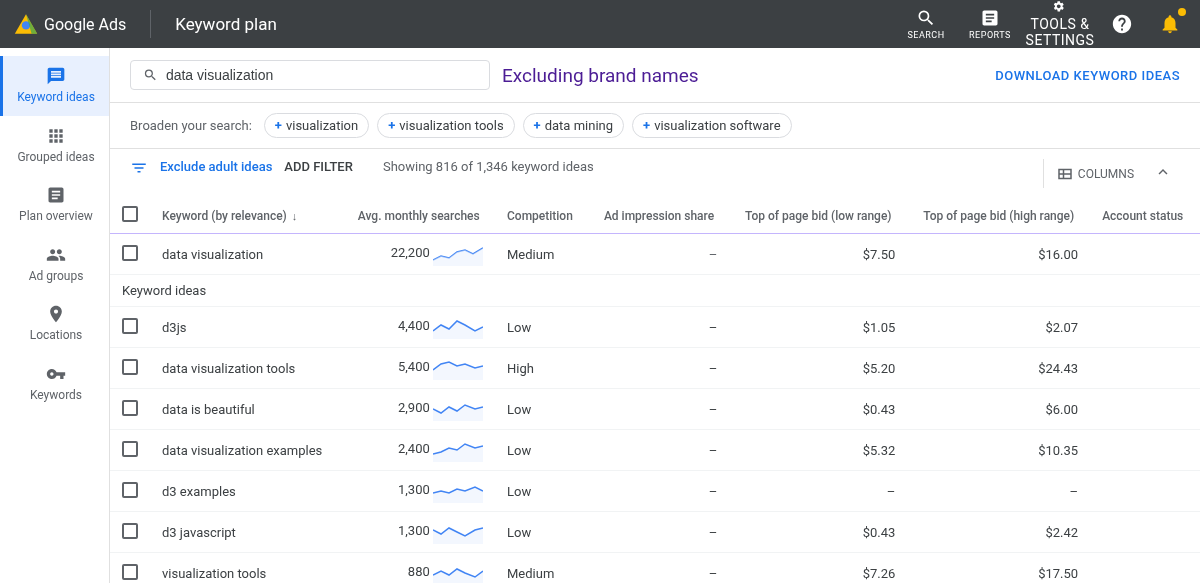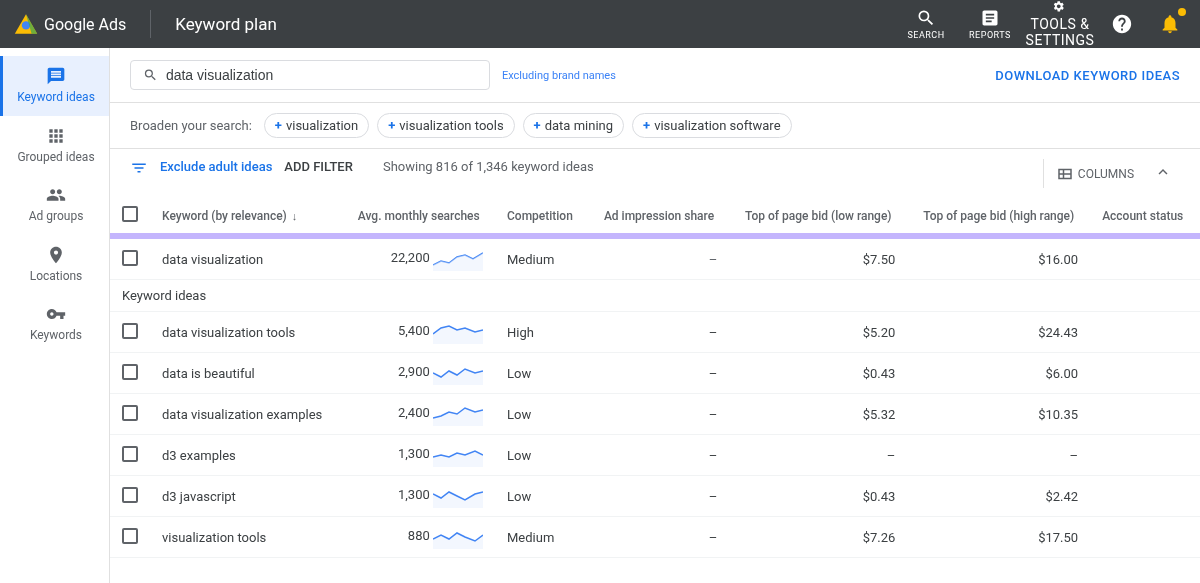--- a/index.html
+++ b/index.html
@@ -74,21 +74,21 @@
       border-bottom: 1px solid #e0e0e0;
       gap: 12px;
     }
     .search-input-wrap {
       display: flex; align-items: center;
       border: 1px solid #dadce0; border-radius: 4px;
       padding: 6px 12px; gap: 8px; flex: 0 0 360px;
     }
     .search-input-wrap svg { fill: #5f6368; width: 16px; height: 16px; }
     .search-input { border: none; outline: none; font-size: 14px; width: 100%; color: #3c4043; }
-    .excluding-label { font-size: 11px; color: #3b82f6; }
+    .excluding-label { font-size: 19px; color: #4c1d95; }
     .download-btn {
       margin-left: auto;
       color: #1a73e8; font-size: 13px; font-weight: 500;
       cursor: pointer; text-transform: uppercase; letter-spacing: 0.5px;
     }
 
     
     .broaden-bar {
       display: flex; align-items: center;
       padding: 10px 20px; gap: 8px;
@@ -122,21 +122,21 @@
       cursor: pointer; color: #5f6368; font-size: 12px;
       border-left: 1px solid #e0e0e0; padding-left: 12px;
     }
     .collapse-btn { cursor: pointer; color: #5f6368; padding: 4px 8px; }
 
     
     .keyword-table { width: 100%; border-collapse: collapse; }
     .keyword-table th {
       font-size: 12px; color: #5f6368; font-weight: 500;
       padding: 8px 12px; text-align: left;
-      border-bottom: 6px solid #c4b5fd;
+      border-bottom: 1px solid #c4b5fd;
       background: #fff;
       white-space: nowrap;
     }
     .keyword-table th.right { text-align: center; }
     .keyword-table td {
       font-size: 13px; color: #3c4043;
       padding: 8px 12px;
       border-bottom: 1px solid #f1f3f4;
       white-space: nowrap;
     }
@@ -212,20 +212,26 @@
       <svg viewBox="0 0 24 24">
           <path d="M20 2H4c-1.1 0-2 .9-2 2v18l4-4h14c1.1 0 2-.9 2-2V4c0-1.1-.9-2-2-2zm-2 12H6v-2h12v2zm0-3H6V9h12v2zm0-3H6V6h12v2z"></path>
         </svg>
       <span>Keyword ideas</span>
     </div>
     <div class="sidebar-item">
       <svg viewBox="0 0 24 24">
           <path d="M4 8h4V4H4v4zm6 12h4v-4h-4v4zm-6 0h4v-4H4v4zm0-6h4v-4H4v4zm6 0h4v-4h-4v4zm6-10v4h4V4h-4zm-6 4h4V4h-4v4zm6 6h4v-4h-4v4zm0 6h4v-4h-4v4z"></path>
         </svg>
       <span>Grouped ideas</span>
+    </div>
+    <div class="sidebar-item">
+      <svg viewBox="0 0 24 24">
+          <path d="M19 3H5c-1.1 0-2 .9-2 2v14c0 1.1.9 2 2 2h14c1.1 0 2-.9 2-2V5c0-1.1-.9-2-2-2zm-5 14H7v-2h7v2zm3-4H7v-2h10v2zm0-4H7V7h10v2z"></path>
+        </svg>
+      <span>Plan overview</span>
     </div>
     <div class="sidebar-item">
       <svg viewBox="0 0 24 24">
           <path d="M16 11c1.66 0 2.99-1.34 2.99-3S17.66 5 16 5c-1.66 0-3 1.34-3 3s1.34 3 3 3zm-8 0c1.66 0 2.99-1.34 2.99-3S9.66 5 8 5C6.34 5 5 6.34 5 8s1.34 3 3 3zm0 2c-2.33 0-7 1.17-7 3.5V19h14v-2.5c0-2.33-4.67-3.5-7-3.5zm8 0c-.29 0-.62.02-.97.05 1.16.84 1.97 1.97 1.97 3.45V19h6v-2.5c0-2.33-4.67-3.5-7-3.5z"></path>
         </svg>
       <span>Ad groups</span>
     </div>
     <div class="sidebar-item">
       <svg viewBox="0 0 24 24">
           <path d="M12 2C8.13 2 5 5.13 5 9c0 5.25 7 13 7 13s7-7.75 7-13c0-3.87-3.13-7-7-7zm0 9.5c-1.38 0-2.5-1.12-2.5-2.5s1.12-2.5 2.5-2.5 2.5 1.12 2.5 2.5-1.12 2.5-2.5 2.5z"></path>
@@ -327,20 +333,36 @@
           <td><span>Medium</span></td>
           <td class="right"><span class="dash">–</span></td>
           <td class="right"><span>$7.50</span></td>
           <td class="right"><span>$16.00</span></td>
           <td></td>
         </tr>
 
         <tr>
           <td colspan="8" class="section-header">Keyword ideas</td>
         </tr>
+      <tr>
+    <td class="checkbox-cell"><div class="checkbox"></div></td>
+    <td>d3js</td>
+    <td class="right">
+      4,400
+      <svg class="sparkline" width="50" height="24" viewBox="0 0 50 24">
+        <polygon points="0,16 8,10 16,14 24,6 32,10 42,16 50,12 50,24 0,24" fill="#e8f0fe" opacity="0.5"></polygon>
+        <polyline points="0,16 8,10 16,14 24,6 32,10 42,16 50,12" fill="none" stroke="#4285f4" stroke-width="1.5"></polyline>
+      </svg>
+    </td>
+    <td>Low</td>
+    <td class="right dash">–</td>
+    <td class="right">$1.05</td>
+    <td class="right">$2.07</td>
+    <td></td>
+  </tr>
           <tr>
     <td class="checkbox-cell"><div class="checkbox"></div></td>
     <td>data visualization tools</td>
     <td class="right">
       5,400
       <svg class="sparkline" width="50" height="24" viewBox="0 0 50 24">
         <polygon points="0,14 8,8 16,6 24,10 32,8 42,12 50,10 50,24 0,24" fill="#e8f0fe" opacity="0.5"></polygon>
         <polyline points="0,14 8,8 16,6 24,10 32,8 42,12 50,10" fill="none" stroke="#4285f4" stroke-width="1.5"></polyline>
       </svg>
     </td>

